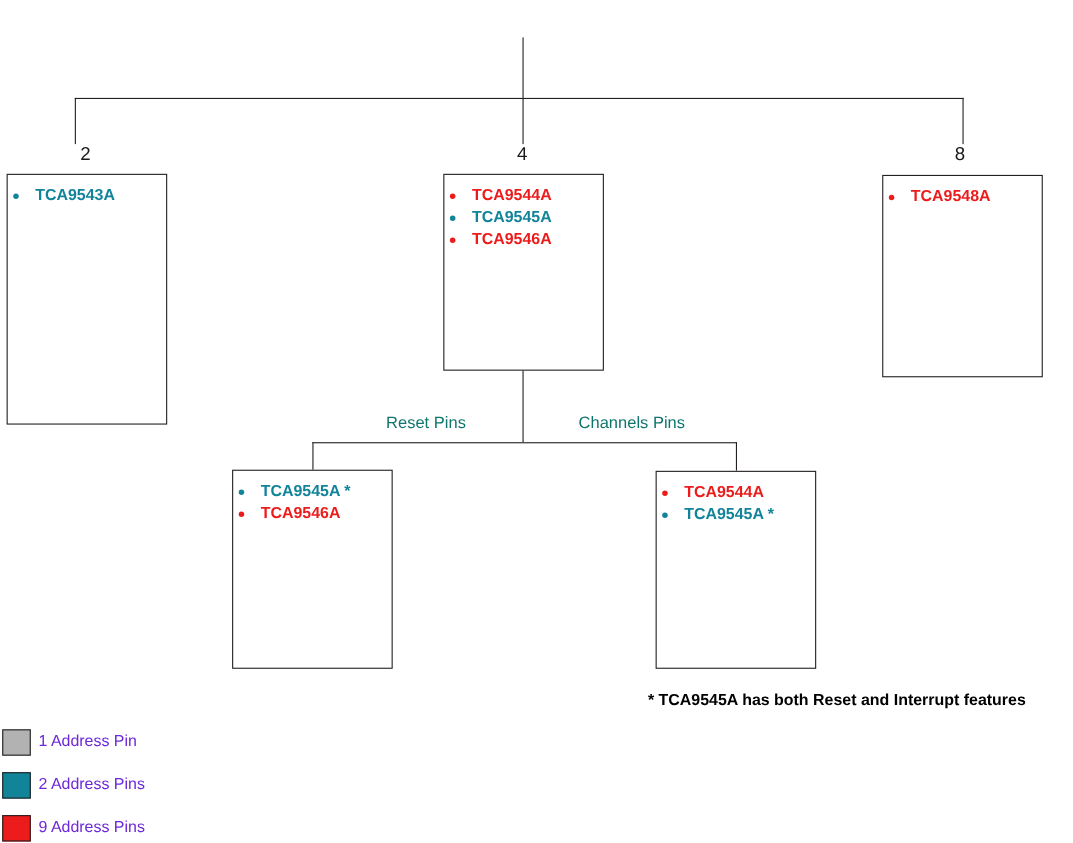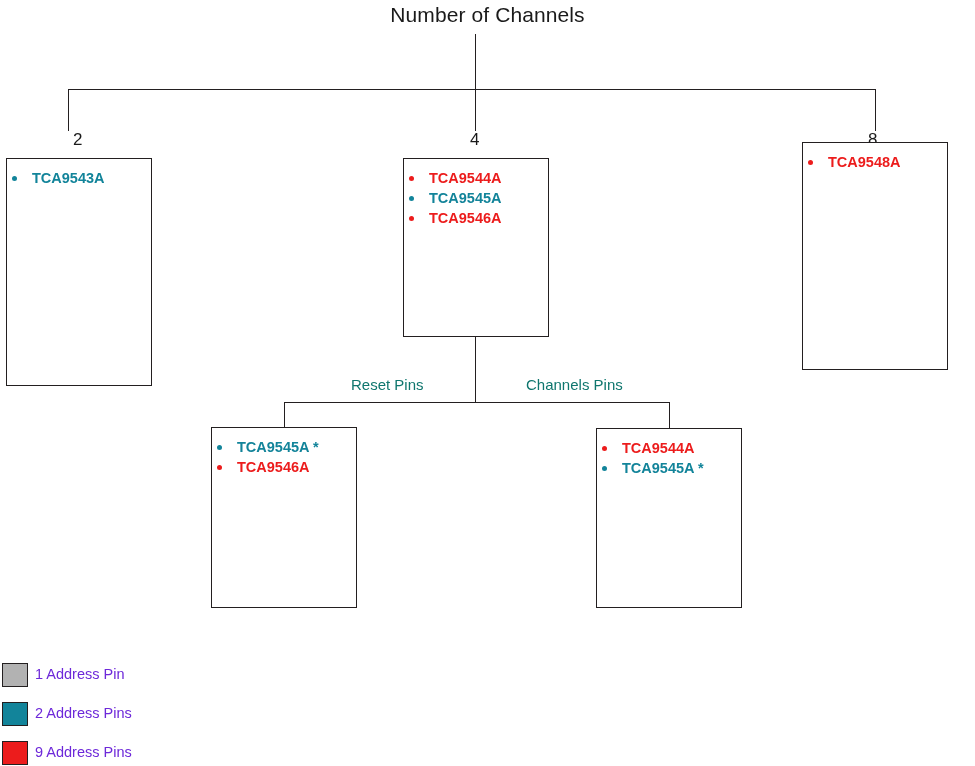--- a/index.html
+++ b/index.html
@@ -135,21 +135,20 @@
     color: #6d28d9;
     line-height: 1;
     white-space: nowrap;
   }
 </style>
 </head>
 <body>
 
 <div id="canvas">
 
-  <div class="diagram-title">Number of Channels</div>
 
   <div class="line-v" style="left:475px; top:34px; height:55px;"></div>
 
   <div class="line-h" style="left:68px; top:89px; width:808px;"></div>
 
   <div class="line-v" style="left:68px; top:89px; height:42px;"></div>
   <div class="line-v" style="left:475px; top:89px; height:42px;"></div>
   <div class="line-v" style="left:875px; top:89px; height:42px;"></div>
 
   <div class="branch-label" style="left:73px; top:131px;">2</div>
@@ -171,21 +170,21 @@
       </li>
       <li class="part-item">
         <span class="bullet" style="background:#12849a;"></span><span style="color:#12849a;">TCA9545A</span><span class="star" style="color:#12849a;"></span>
       </li>
       <li class="part-item">
         <span class="bullet" style="background:#ec1c1c;"></span><span style="color:#ec1c1c;">TCA9546A</span><span class="star" style="color:#ec1c1c;"></span>
       </li>
     </ul>
   </div>
 
-  <div class="part-box" style="left:802px; top:142px; width:146px; height:228px;">
+  <div class="part-box" style="left:802px; top:159px; width:146px; height:184px;">
     <ul class="part-list">
       <li class="part-item">
         <span class="bullet" style="background:#ec1c1c;"></span><span style="color:#ec1c1c;">TCA9548A</span><span class="star" style="color:#ec1c1c;"></span>
       </li>
     </ul>
   </div>
 
   <div class="line-v" style="left:475px; top:337px; height:65px;"></div>
   <div class="line-h" style="left:284px; top:402px; width:386px;"></div>
   <div class="line-v" style="left:284px; top:402px; height:26px;"></div>
@@ -209,20 +208,21 @@
     <ul class="part-list">
       <li class="part-item">
         <span class="bullet" style="background:#ec1c1c;"></span><span style="color:#ec1c1c;">TCA9544A</span><span class="star" style="color:#ec1c1c;"></span>
       </li>
       <li class="part-item">
         <span class="bullet" style="background:#12849a;"></span><span style="color:#12849a;">TCA9545A</span><span class="star" style="color:#12849a;"> *</span>
       </li>
     </ul>
   </div>
 
+  <div class="footnote" style="left:589px; top:630px;">* TCA9545A has both Reset and Interrupt features</div>
 
   <div class="legend">
     <div class="legend-row">
       <span class="legend-swatch" style="background:#b2b2b2;"></span>
       <span class="legend-text">1 Address Pin</span>
     </div>
     <div class="legend-row">
       <span class="legend-swatch" style="background:#12849a;"></span>
       <span class="legend-text">2 Address Pins</span>
     </div>

